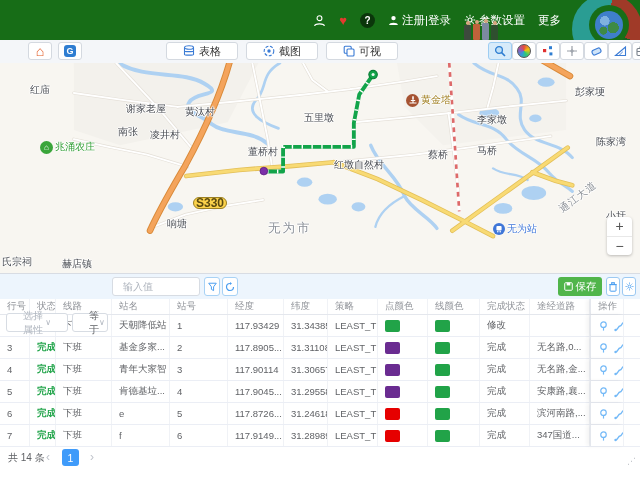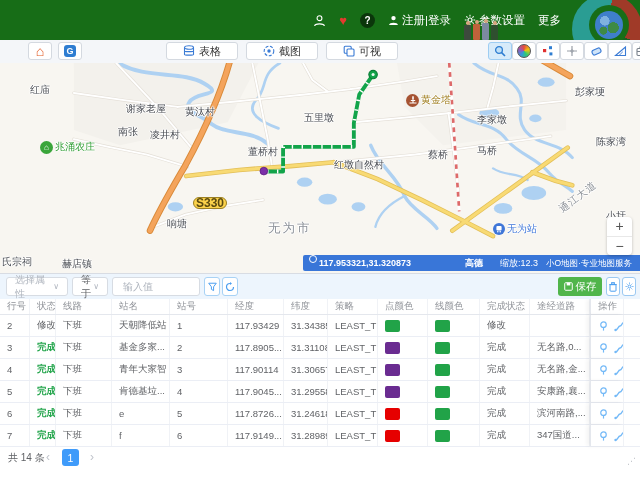--- a/index.html
+++ b/index.html
@@ -58,21 +58,21 @@
   .zoomctl .zbtn{height:19px;line-height:19px;cursor:pointer;}
   .zoomctl .zbtn:first-child{border-bottom:1px solid #e8e8e8;}
   
   .panel{position:absolute;left:0;top:273px;width:640px;height:207px;background:#fff;border-top:1px solid #d8dce3;}
   .ptitle{position:relative;height:20px;border-bottom:1px solid #e8ebf0;background:#fbfcfd;}
   .ptitle .t{position:absolute;left:30px;top:0;line-height:20px;font-size:11.5px;color:#303133;}
   .ptitle .x{position:absolute;right:8px;top:0;line-height:20px;font-size:11px;color:#909399;cursor:pointer;}
   .filterbar{position:relative;height:25px;background:#edf5fd;}
   .fctl{position:absolute;top:3px;height:19px;box-sizing:border-box;background:#fff;border:1px solid #d7dce3;
         border-radius:3px;font-size:10px;display:flex;align-items:center;}
-  .sel{justify-content:space-between;padding:0 8px;color:#606266;cursor:pointer;}
+  .sel{justify-content:space-between;padding:0 16px;color:#606266;cursor:pointer;margin-top:36px;}
   .sel .ph{color:#b0b6bf;}
   .sel .chev{color:#b0b6bf;font-size:8px;}
   .finput{padding:0 8px;}
   .finput input{border:none;outline:none;width:100%;font-size:10px;color:#606266;background:transparent;}
   .finput input::placeholder{color:#b0b6bf;}
   .fico{justify-content:center;width:16px;border-color:#a8d2f5;cursor:pointer;}
   .savebtn{position:absolute;left:558px;top:3px;height:19px;width:44px;background:#50b54b;border-radius:3px;
            color:#fff;font-size:10.5px;display:flex;align-items:center;justify-content:center;gap:3px;cursor:pointer;}
   .sqbtn{position:absolute;top:3px;width:14px;height:19px;box-sizing:border-box;background:#fff;
          border:1px solid #9cc9f2;border-radius:3px;display:flex;align-items:center;justify-content:center;cursor:pointer;}
@@ -354,27 +354,20 @@
           <rect x="1.4" y="1" width="5.2" height="4.6" rx="1" fill="#fff"></rect>
           <circle cx="2.8" cy="6.8" r="0.8" fill="#fff"></circle>
           <circle cx="5.2" cy="6.8" r="0.8" fill="#fff"></circle>
         </svg>
     </span>
     <span class="poi-txt" style="color:#3f76d8;">无为站</span>
   </div>
   <div class="badge">S330</div>
   <div class="roadname">通江大道</div>
 
-  <div class="statusbar">
-    <span class="loc-ic"></span>
-    <span style="left:16px;font-weight:bold;">117.953321,31.320873</span>
-    <span style="left:162px;font-weight:bold;">高德</span>
-    <span style="left:197px;">缩放:12.3</span>
-    <span style="left:243px;font-size:8.5px;">小O地图·专业地图服务</span>
-  </div>
   <div class="zoomctl">
     <div class="zbtn">+</div>
     <div class="zbtn">−</div>
   </div>
 </div>
 
 <div class="panel">
 
   <div class="filterbar">
     <div class="fctl sel" style="left:6px;width:62px;">

